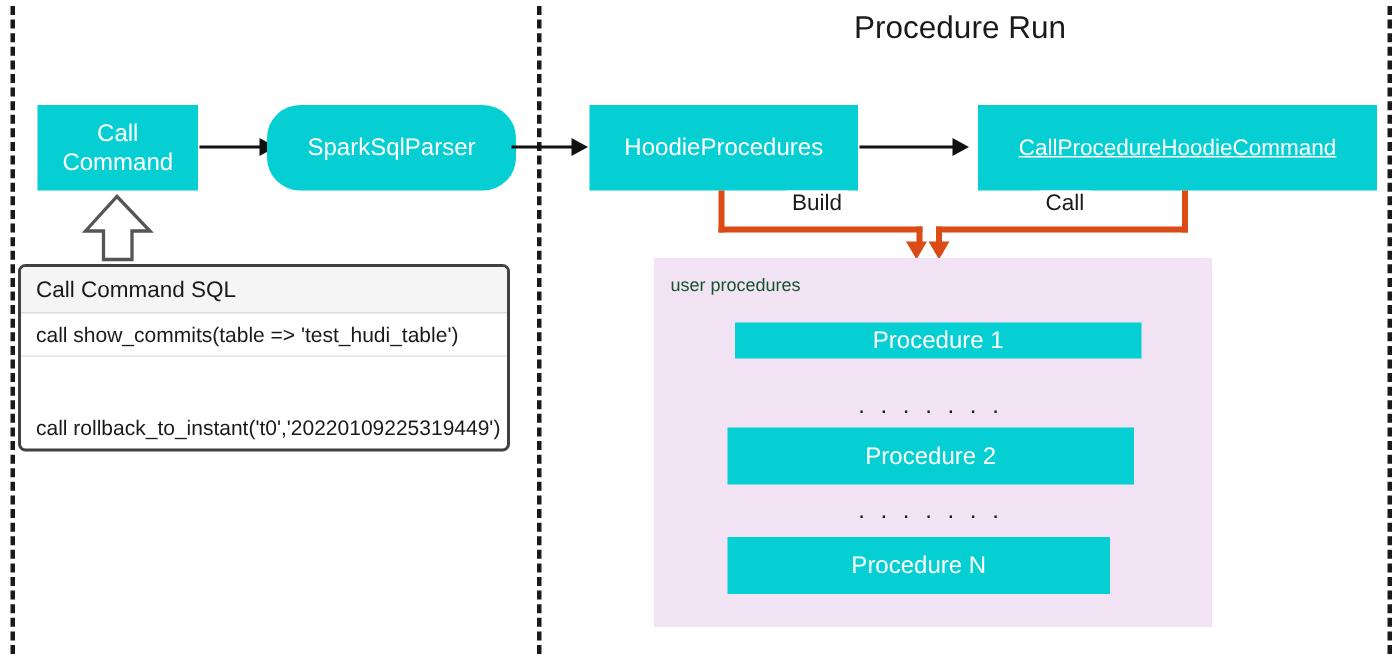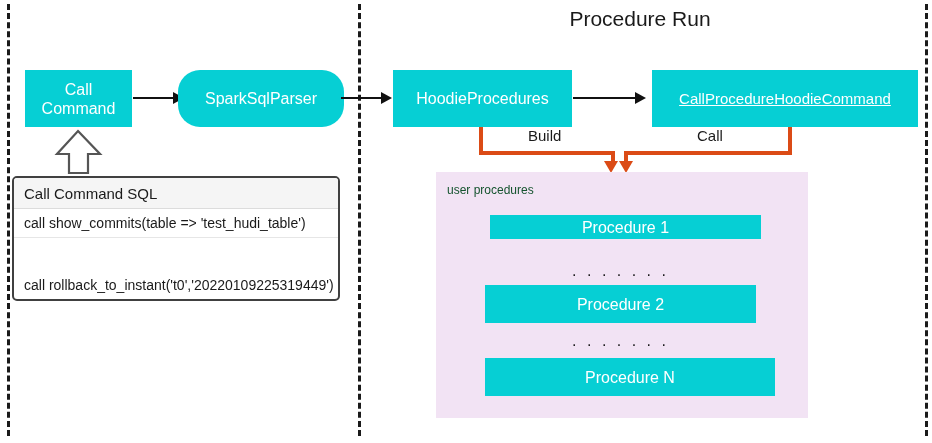--- a/index.html
+++ b/index.html
@@ -201,15 +201,15 @@
   <div class="proc-panel-label" style="left:447px; top:183px;">user procedures</div>
 
   <div class="tealbox" style="left:490px; top:215px; width:271px; height:24px;">Procedure 1</div>
 
   <div class="dots" style="left:485px; top:266px; width:271px;">. . . . . . .</div>
 
   <div class="tealbox" style="left:485px; top:285px; width:271px; height:38px;">Procedure 2</div>
 
   <div class="dots" style="left:485px; top:336px; width:271px;">. . . . . . .</div>
 
-  <div class="tealbox" style="left:485px; top:358px; width:290px; height:38px;">Procedure N</div>
+  <div class="tealbox" style="left:485px; top:358px; width:255px; height:38px;">Procedure N</div>
 
 </div>
 
 </body></html>

